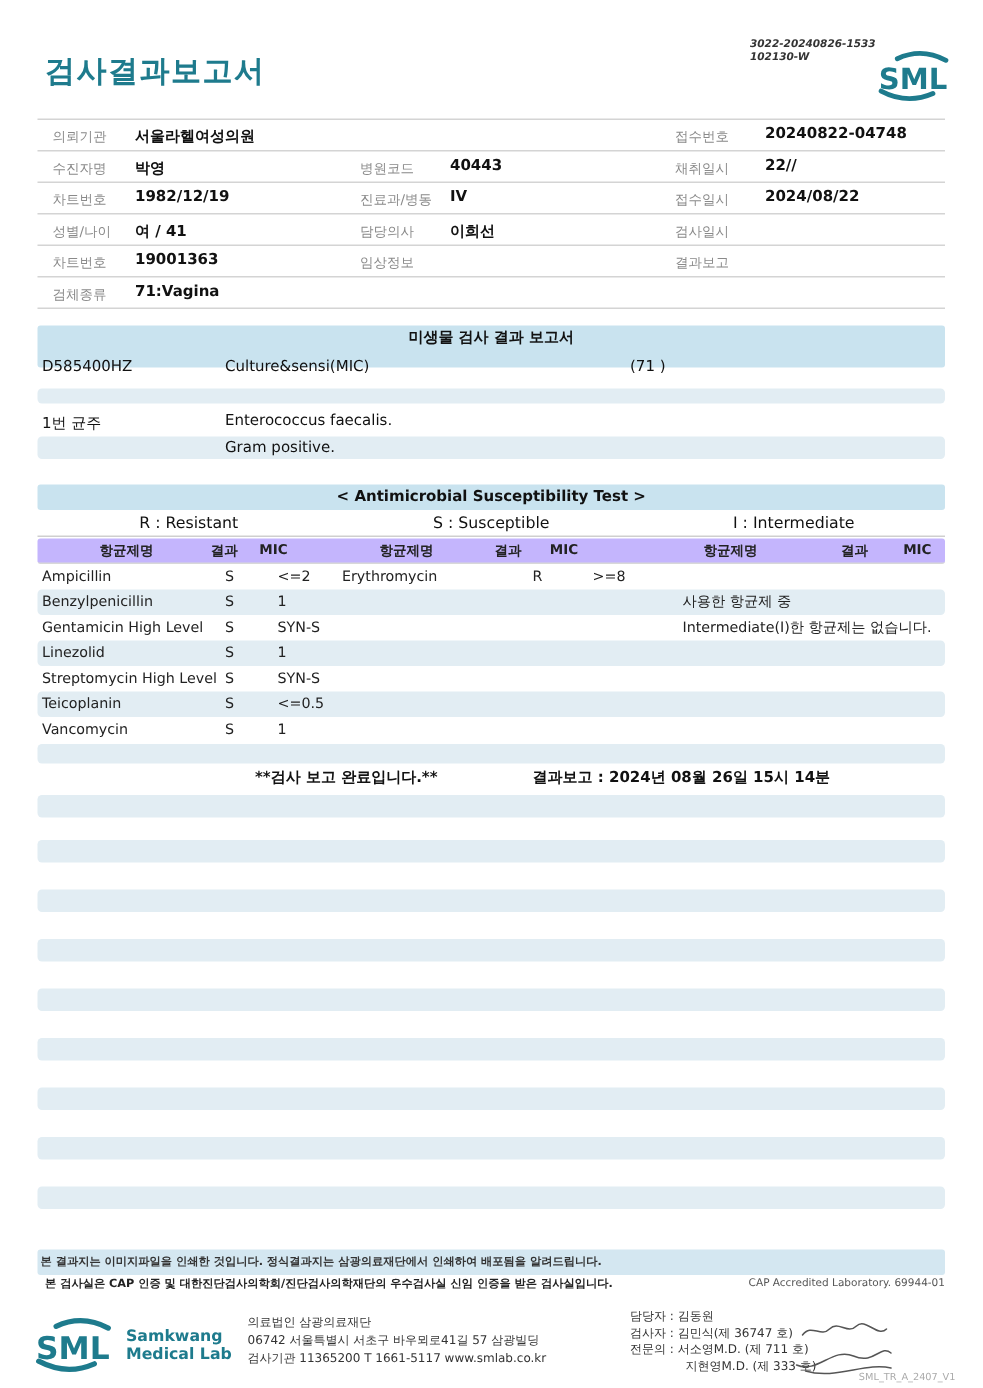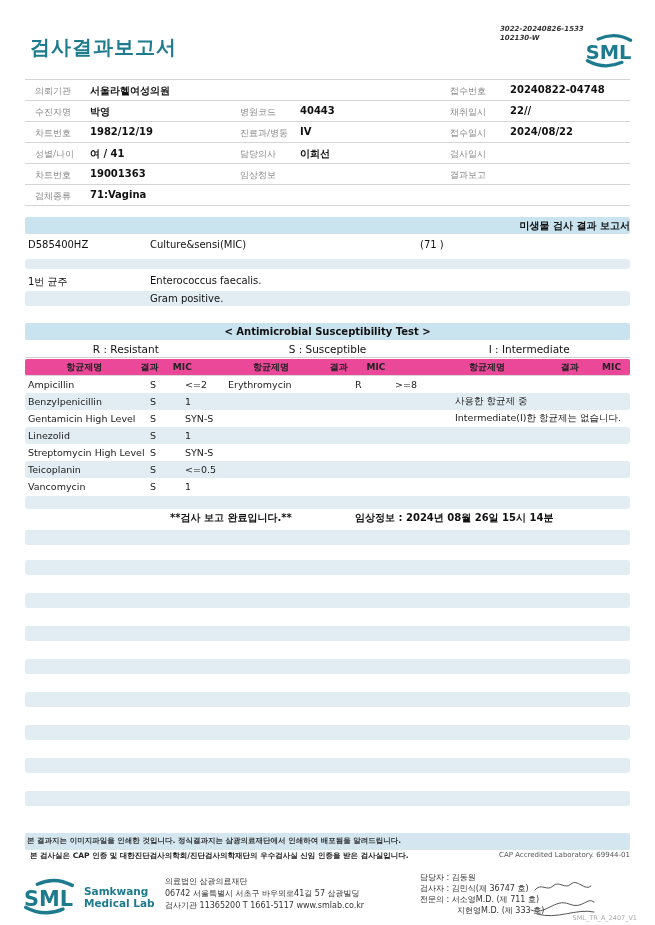--- a/index.html
+++ b/index.html
@@ -29,21 +29,21 @@
   
   .mrow { position:absolute; left:25px; width:605px; font-size:10px; color:#111; }
   .mrow .f1 { position:absolute; left:3px; }
   .mrow .f2 { position:absolute; left:125px; }
   .mrow .f3 { position:absolute; left:395px; }
   
   .legend { position:absolute; left:25px; top:341px; width:605px; height:17px; display:flex; border-bottom:1px solid #cfcfcf; font-size:10.5px; color:#111; font-weight:500; }
   .legend span { flex:1; text-align:center; line-height:16px; }
   .ast-table { position:absolute; left:25px; top:359px; width:605px; }
   .ast-row { position:relative; height:17px; display:flex; align-items:center; font-size:9.5px; color:#222; }
-  .ast-row.head { background:#ec4899; font-weight:bold; font-size:9px; color:#222; border-bottom:1px solid #d8d8d8; border-radius:2px; }
+  .ast-row.head { background:#c4b5fd; font-weight:bold; font-size:9px; color:#222; border-bottom:1px solid #d8d8d8; border-radius:2px; }
   .ast-row.alt { background:#e2edf3; border-radius:3px; }
   .c1n { margin-left:3px; width:122px; }
   .c1r { width:35px; }
   .c1m { width:43px; }
   .c2n { width:127px; }
   .c2r { width:40px; }
   .c2m { width:50px; }
   .note { margin-left:10px; }
   .head .c1n, .head .c2n, .head .hn3 { text-align:center; }
   .head .hn3 { width:122px; margin-left:18px; }
@@ -123,21 +123,21 @@
       <span class="val v2"></span>
       <span class="lab l3">결과보고</span>
       <span class="val v3"></span>
     </div>
     <div class="prow">
       <span class="lab l1">검체종류</span>
       <span class="val v1">71:Vagina</span>
     </div>
   </div>
 
-  <div class="band band-title" style="top:217px; height:17px;text-align:right;">미생물 검사 결과 보고서</div>
+  <div class="band band-title" style="top:217px; height:28px;">미생물 검사 결과 보고서</div>
   <div class="mrow" style="top:239px;">
     <span class="f1">D585400HZ</span>
     <span class="f2">Culture&amp;sensi(MIC)</span>
     <span class="f3">(71 )</span>
   </div>
   <div class="stripe" style="top:259px; height:10px;"></div>
   <div class="mrow" style="top:275px;">
     <span class="f1">1번 균주</span>
     <span class="f2">Enterococcus faecalis.</span>
   </div>
@@ -208,21 +208,21 @@
     <div class="ast-row">
       <span class="c1n">Vancomycin</span>
       <span class="c1r">S</span>
       <span class="c1m">1</span>
     </div>
   </div>
   <div class="stripe" style="top:496px; height:13px;"></div>
 
   <div class="completion">
     <span class="msg">**검사 보고 완료입니다.**</span>
-    <span class="time">임상정보 : 2024년 08월 26일 15시 14분</span>
+    <span class="time">결과보고 : 2024년 08월 26일 15시 14분</span>
   </div>
   <div class="stripe" style="top:530px;"></div>
 
   <div class="stripe" style="top:560px;"></div>
   <div class="stripe" style="top:593px;"></div>
   <div class="stripe" style="top:626px;"></div>
   <div class="stripe" style="top:659px;"></div>
   <div class="stripe" style="top:692px;"></div>
   <div class="stripe" style="top:725px;"></div>
   <div class="stripe" style="top:758px;"></div>

